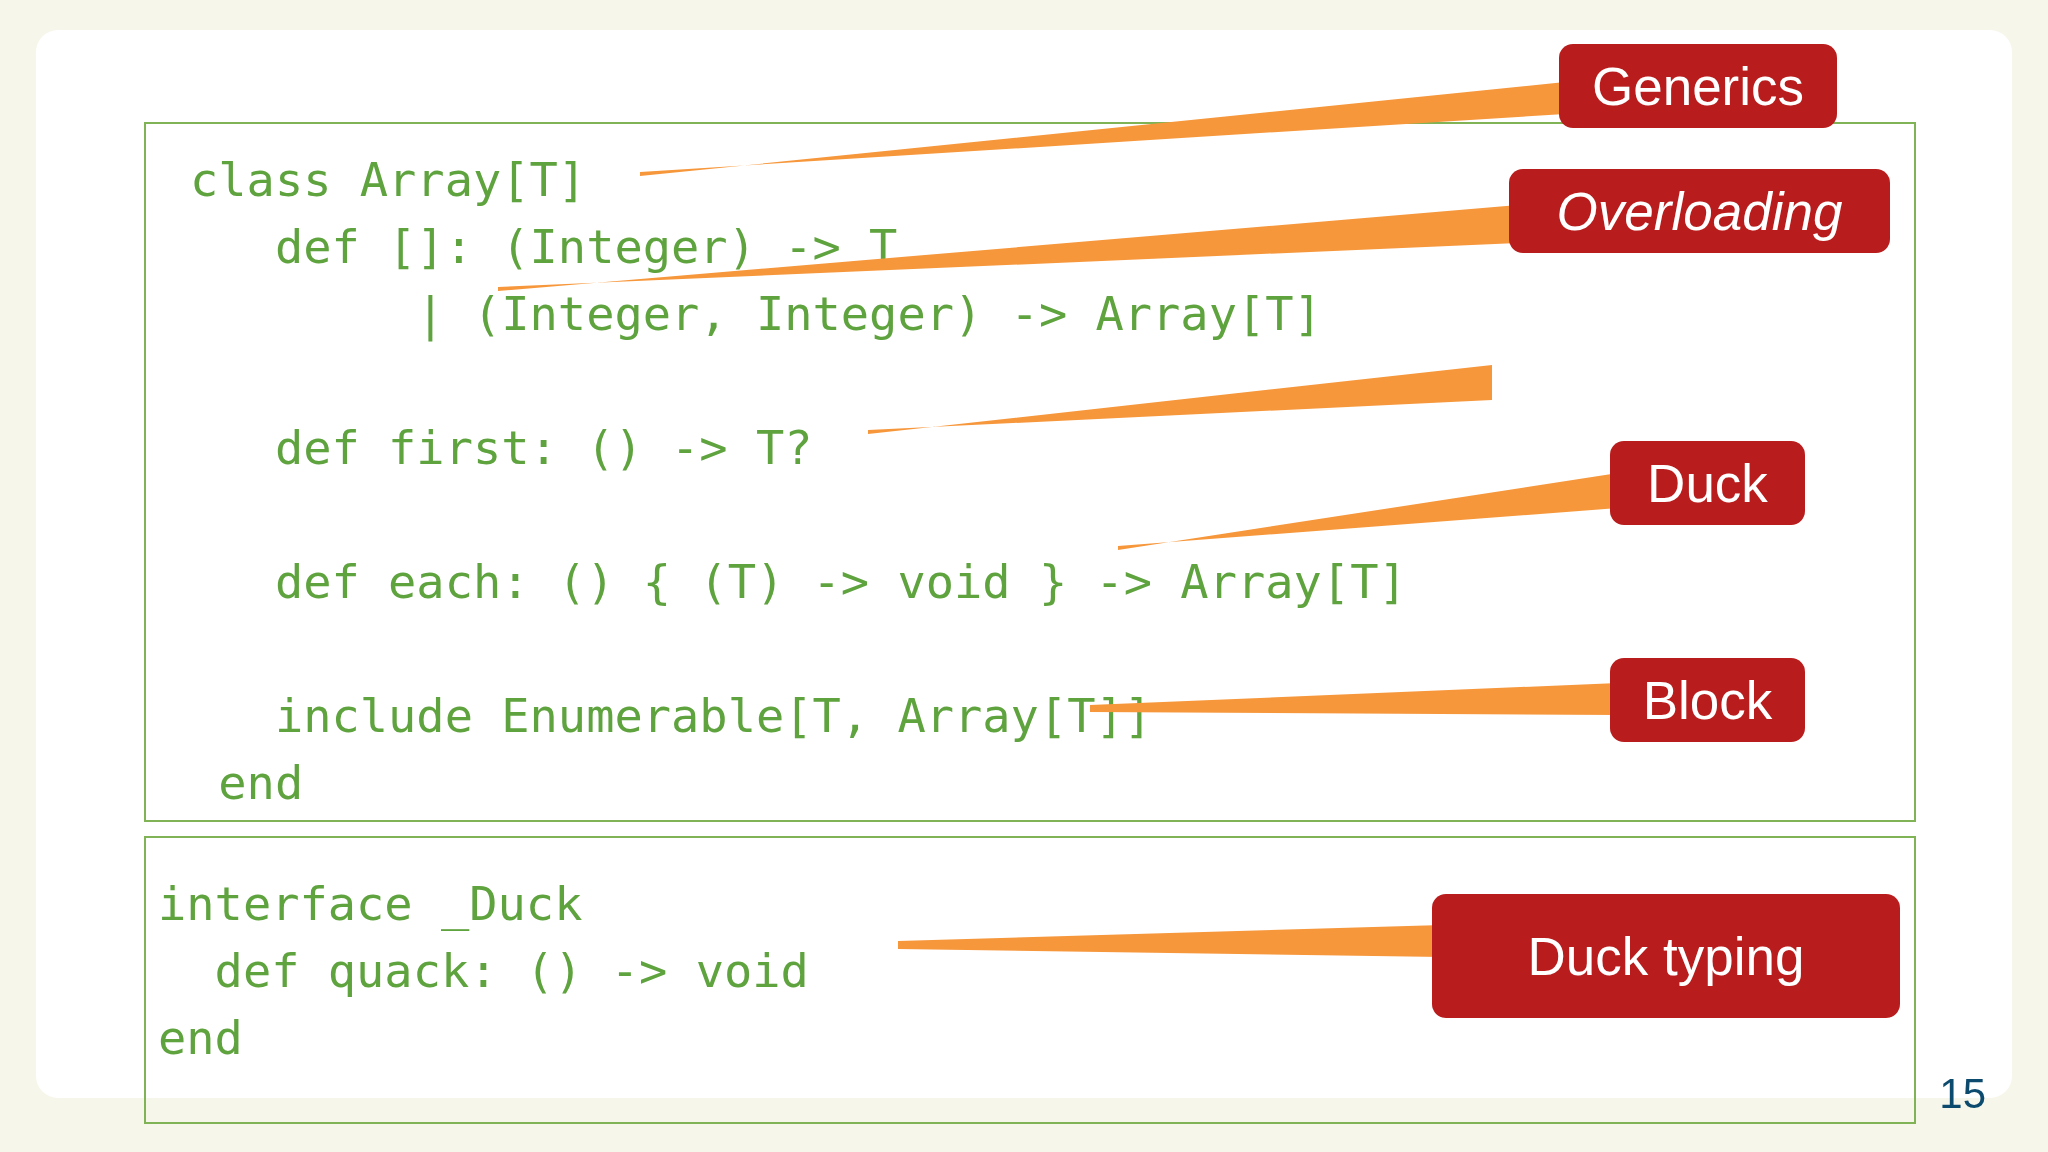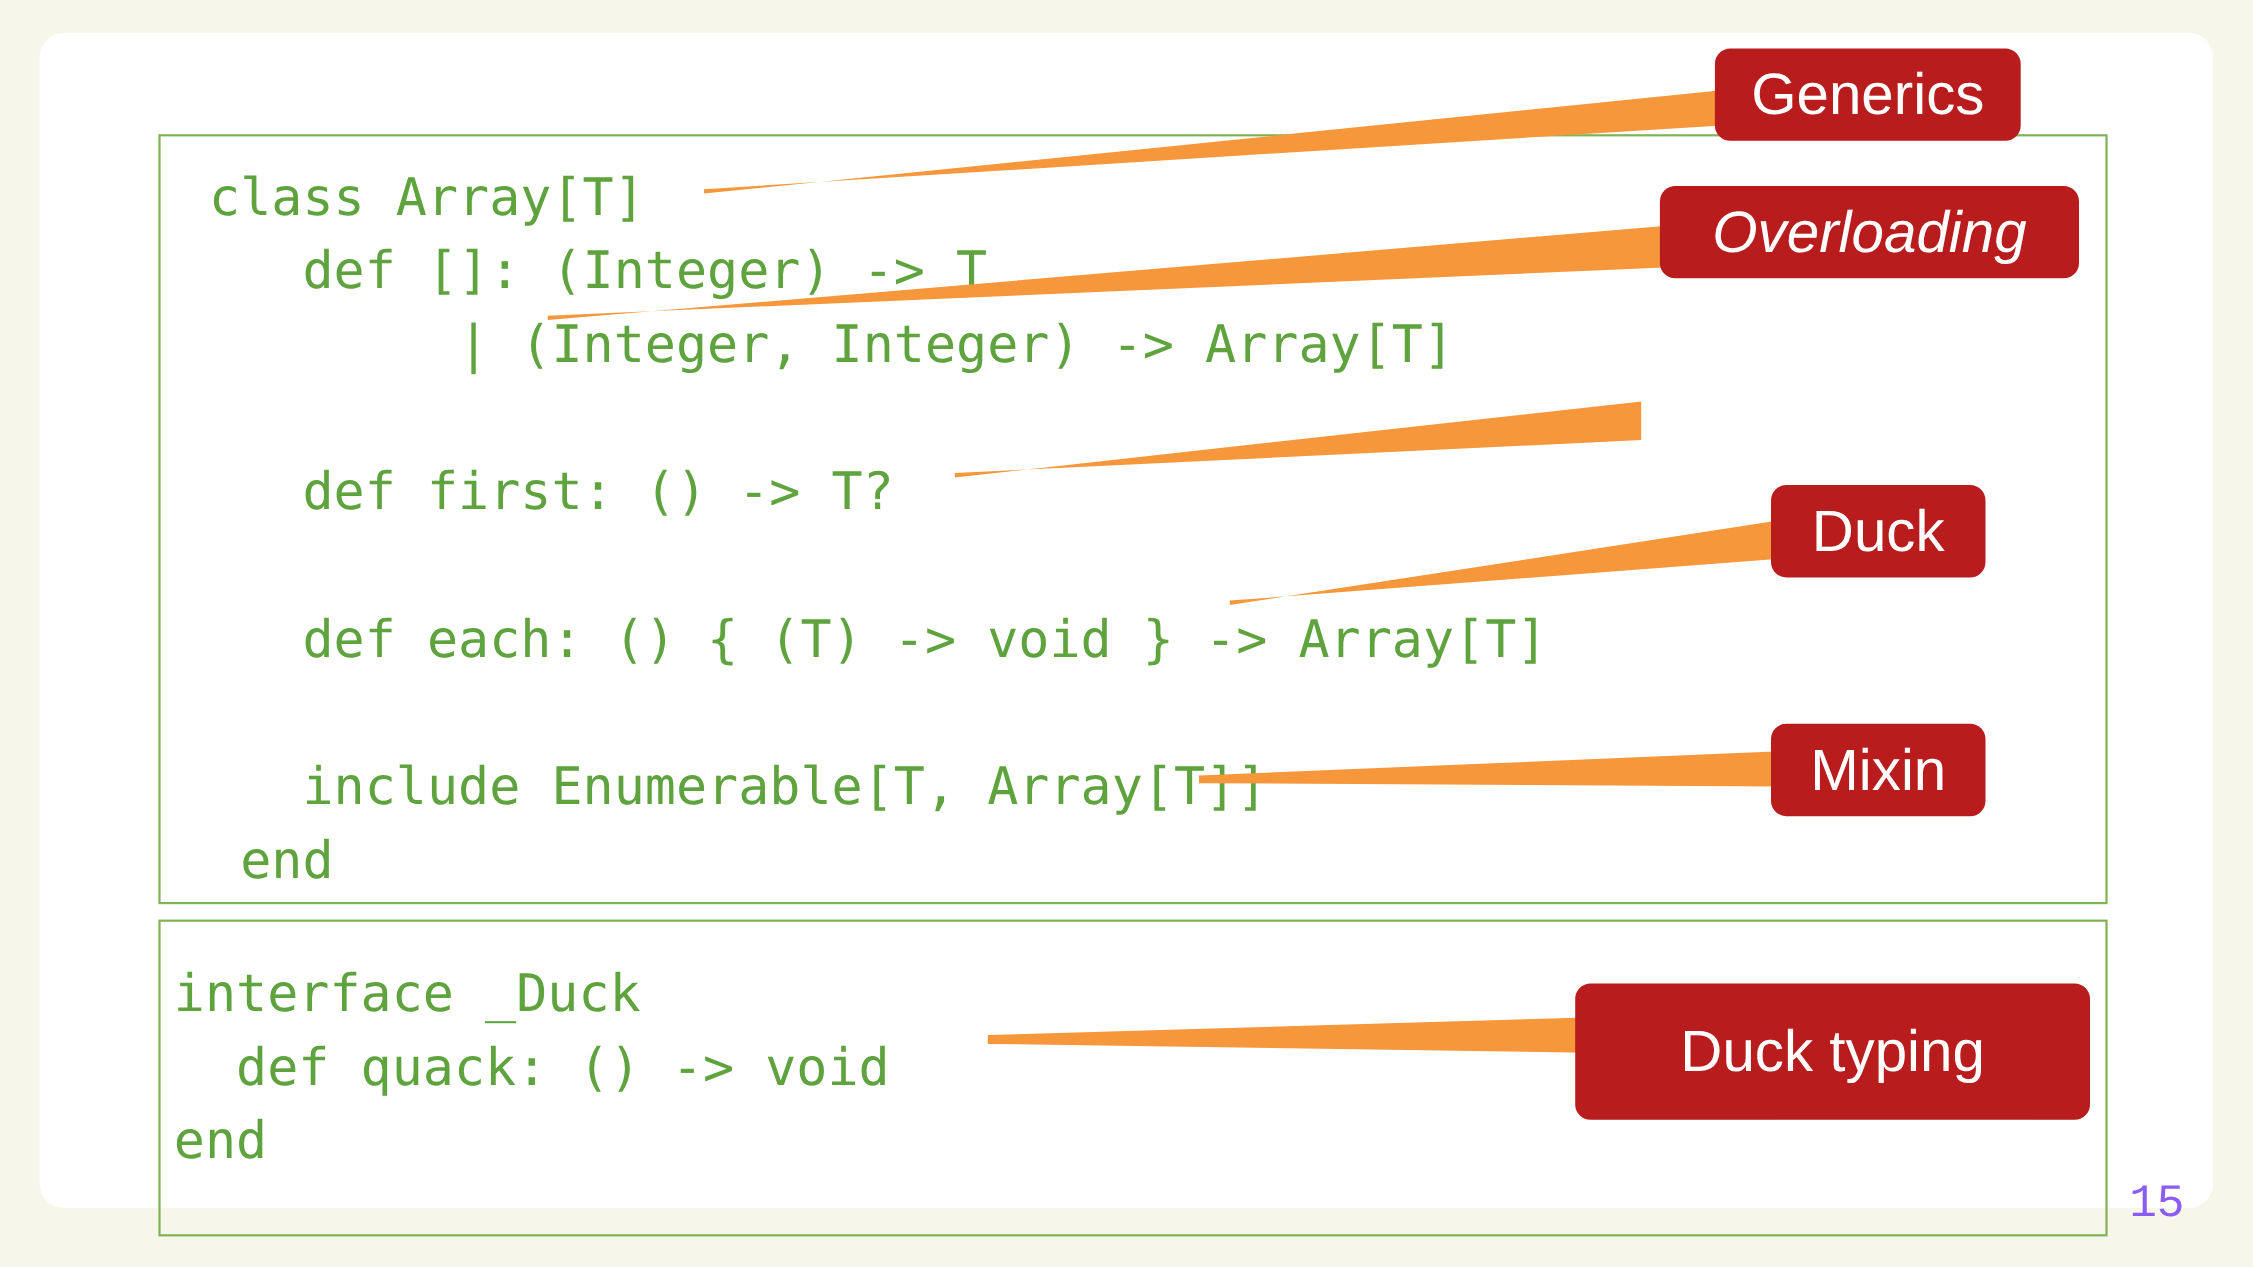--- a/index.html
+++ b/index.html
@@ -107,23 +107,23 @@
     height: 1152px;
     pointer-events: none;
     z-index: 4;
   }
 
   
   #page-number {
     position: absolute;
     right: 62px;
     bottom: 34px;
-    font-family: Liberation Mono, monospace;
+    font-family: Liberation Sans, sans-serif;
     font-size: 42px;
-    color: #8b5cf6;
+    color: #0c4a6e;
   }
 </style>
 </head>
 <body>
 
 <div id="slide">
 
   <div id="card"></div>
 
   <svg id="leaders" viewBox="0 0 2048 1152" xmlns="http://www.w3.org/2000/svg">
@@ -160,19 +160,19 @@
 end</pre>
   </div>
 
   <div class="callout" id="callout-generics">Generics</div>
 
   <div class="callout" id="callout-overloading">Overloading</div>
 
 
   <div class="callout" id="callout-block">Duck</div>
 
-  <div class="callout" id="callout-mixin">Mixin</div>
+  <div class="callout" id="callout-mixin">Block</div>
 
   <div class="callout" id="callout-duck">Duck typing</div>
 
   <div id="page-number">15</div>
 
 </div>
 
 </body></html>

